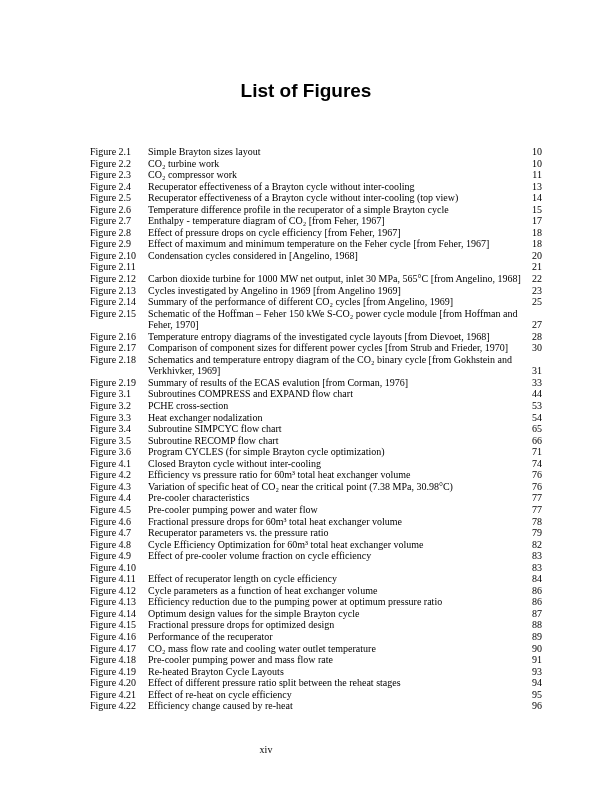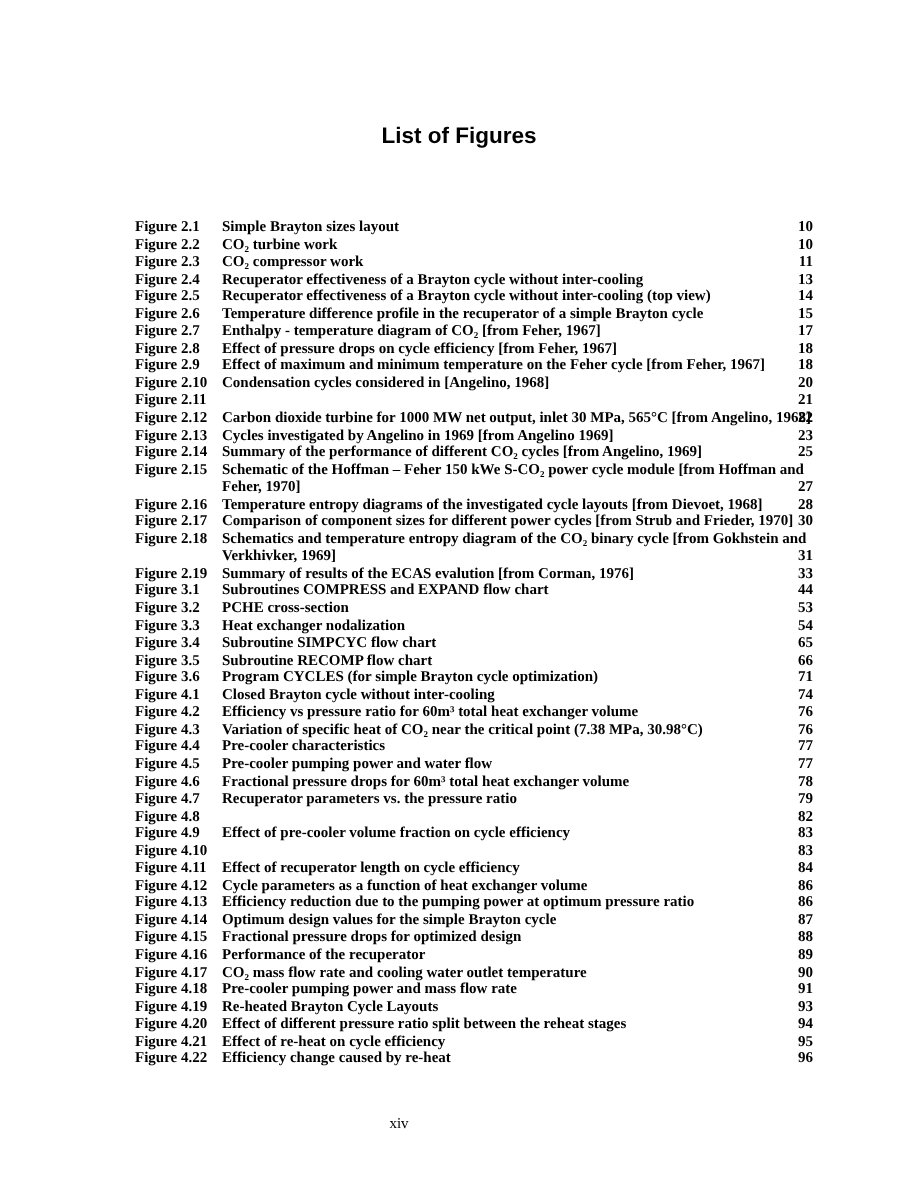--- a/index.html
+++ b/index.html
@@ -11,36 +11,35 @@
     position: relative;
     overflow: hidden;
   }
   .page-title {
     position: absolute;
     top: 83px; left: 0;
     width: 612px;
     text-align: center;
     font-family: "Liberation Sans", sans-serif;
     font-weight: bold;
-    font-size: 15px;
+    font-size: 19px;
     line-height: 15px;
   }
   .lof {
     position: absolute;
     top: 146px;
     left: 90px;
     width: 452px;
     font-size: 10px;
     line-height: 11.55px;
   }
   .entry {
     position: relative;
     display: flex;
     align-items: flex-start;
-    font-weight: bold;
   }
   .lbl {
     flex: 0 0 58px;
     white-space: nowrap;
   }
   .ttl {
     flex: 1 1 auto;
     white-space: nowrap;
   }
   .pg {
@@ -250,20 +249,21 @@
   </div>
 
   <div class="entry">
     <span class="lbl">Figure 4.7</span>
     <span class="ttl">Recuperator parameters vs. the pressure ratio</span>
     <span class="pg">79</span>
   </div>
 
   <div class="entry">
     <span class="lbl">Figure 4.8</span>
+    <span class="ttl">Cycle Efficiency Optimization for 60m³ total heat exchanger volume</span>
     <span class="pg">82</span>
   </div>
 
   <div class="entry">
     <span class="lbl">Figure 4.9</span>
     <span class="ttl">Effect of pre-cooler volume fraction on cycle efficiency</span>
     <span class="pg">83</span>
   </div>
 
   <div class="entry">

